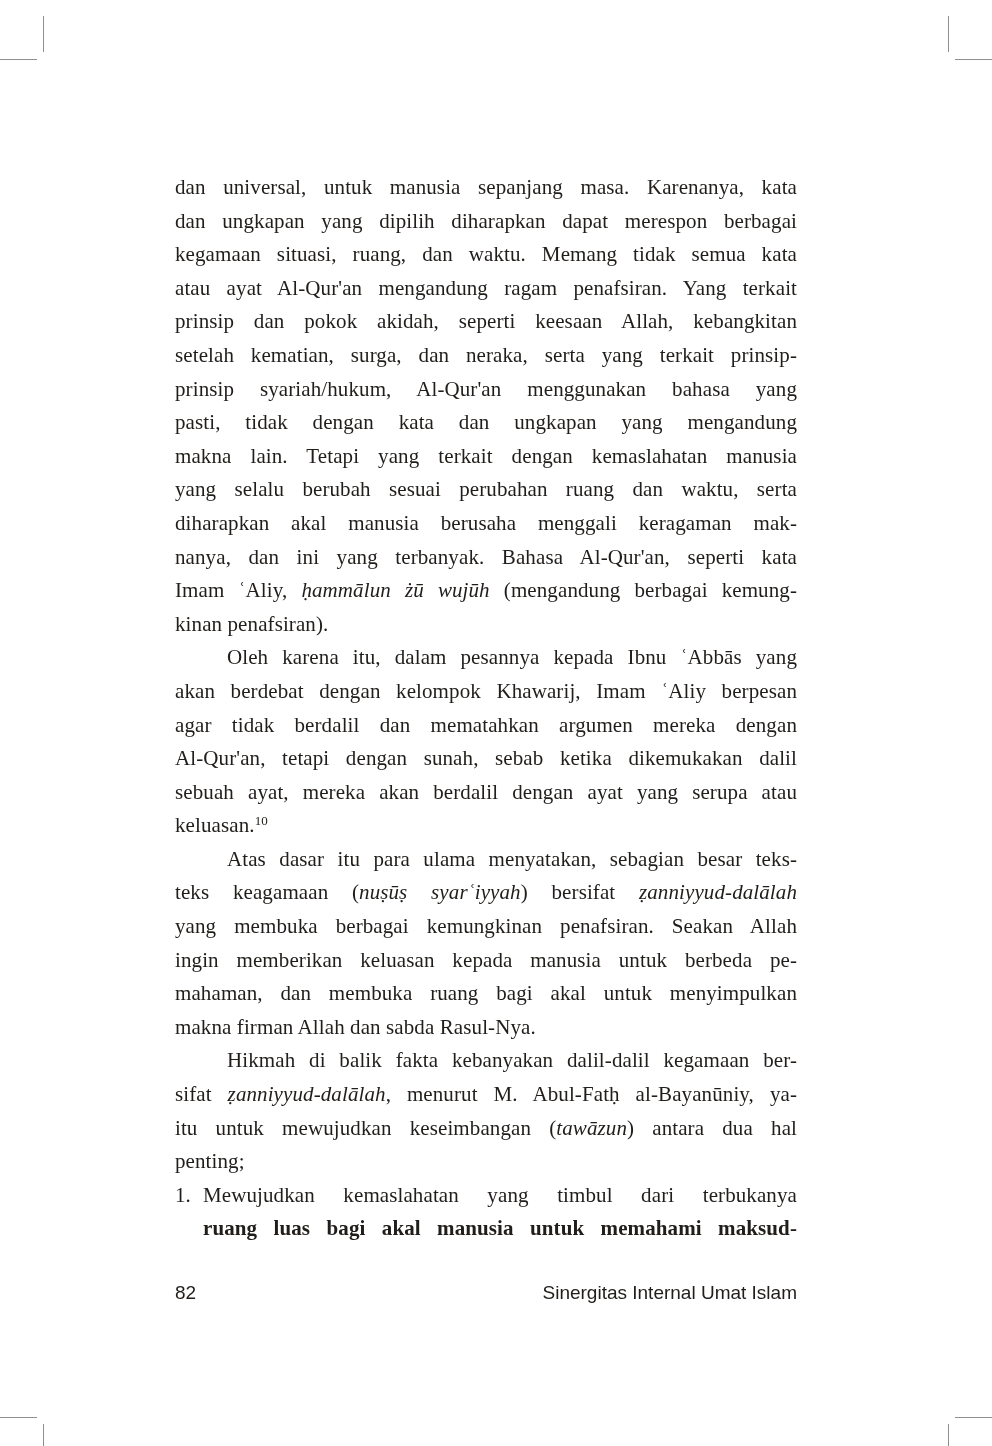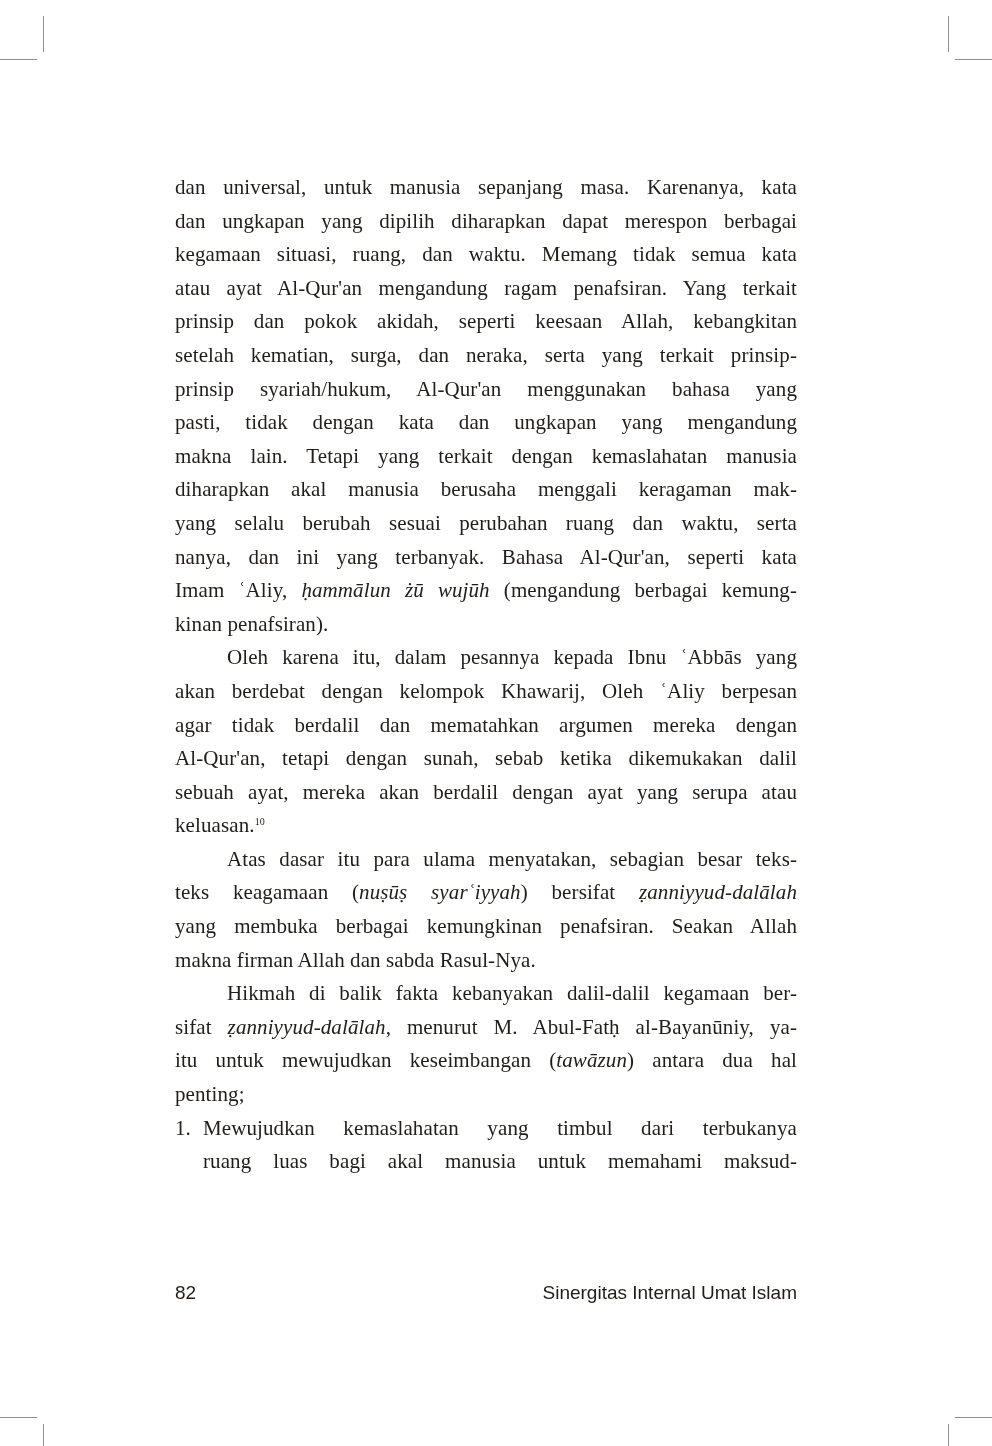--- a/index.html
+++ b/index.html
@@ -8,24 +8,24 @@
     background:var(--paper,#ffffff); color:var(--ink,#201d1a);
     font-family:"Liberation Serif", serif; overflow:hidden;
   }
   .crop { position:absolute; background:var(--cropmark,#8f8f8f); }
 
   .text-block { position:absolute; left:175px; top:155px; width:622px;
     font-size:21px; line-height:33.6px; letter-spacing:0.1px; }
   .tl { text-align:justify; text-align-last:justify; text-justify:inter-word; }
   .tl.noj { text-align-last:left; }
   .tl.ind { padding-left:52px;font-family:Liberation Serif, serif; }
-  .tl.cont { padding-left:28px; }
+  .tl.cont { padding-left:28px;font-weight:bold; }
   .num { display:inline-block; width:28px; }
   .tl i { font-style:italic; }
-  .tl sup { font-size:10px; line-height:0; vertical-align:7px; letter-spacing:0; }
+  .tl sup { font-size:13px; line-height:0; vertical-align:7px; letter-spacing:0; }
 
   .footer {
     position:absolute; left:175px; top:1266px; width:622px;
     display:flex; justify-content:space-between; align-items:center;
     font-family:"Liberation Sans", sans-serif; font-size:19px;
     color:var(--ink,#262626);
   }
 </style>
 </head>
 <body>
@@ -44,34 +44,36 @@
   <main class="text-block">
       <div class="tl"><span>dan universal, untuk manusia sepanjang masa. Karenanya, kata</span></div>
       <div class="tl"><span>dan ungkapan yang dipilih diharapkan dapat merespon berbagai</span></div>
       <div class="tl"><span>kegamaan situasi, ruang, dan waktu. Memang tidak semua kata</span></div>
       <div class="tl"><span>atau ayat Al-Qur'an mengandung ragam penafsiran. Yang terkait</span></div>
       <div class="tl"><span>prinsip dan pokok akidah, seperti keesaan Allah, kebangkitan</span></div>
       <div class="tl"><span>setelah kematian, surga, dan neraka, serta yang terkait prinsip-</span></div>
       <div class="tl"><span>prinsip syariah/hukum, Al-Qur'an menggunakan bahasa yang</span></div>
       <div class="tl"><span>pasti, tidak dengan kata dan ungkapan yang mengandung</span></div>
       <div class="tl"><span>makna lain. Tetapi yang terkait dengan kemaslahatan manusia</span></div>
+      <div class="tl"><span>yang selalu berubah sesuai perubahan ruang dan waktu, serta</span></div>
       <div class="tl"><span>diharapkan akal manusia berusaha menggali keragaman mak-</span></div>
-      <div class="tl"><span>yang selalu berubah sesuai perubahan ruang dan waktu, serta</span></div>
       <div class="tl"><span>nanya, dan ini yang terbanyak. Bahasa Al-Qur'an, seperti kata</span></div>
       <div class="tl"><span>Imam ʿAliy, </span><i>ḥammālun żū wujūh</i><span> (mengandung berbagai kemung-</span></div>
       <div class="tl noj"><span>kinan penafsiran).</span></div>
       <div class="tl ind"><span>Oleh karena itu, dalam pesannya kepada Ibnu ʿAbbās yang</span></div>
-      <div class="tl"><span>akan berdebat dengan kelompok Khawarij, Oleh ʿAliy berpesan</span></div>
+      <div class="tl"><span>akan berdebat dengan kelompok Khawarij, Imam ʿAliy berpesan</span></div>
       <div class="tl"><span>agar tidak berdalil dan mematahkan argumen mereka dengan</span></div>
       <div class="tl"><span>Al-Qur'an, tetapi dengan sunah, sebab ketika dikemukakan dalil</span></div>
       <div class="tl"><span>sebuah ayat, mereka akan berdalil dengan ayat yang serupa atau</span></div>
       <div class="tl noj"><span>keluasan.</span><sup>10</sup></div>
       <div class="tl ind"><span>Atas dasar itu para ulama menyatakan, sebagian besar teks-</span></div>
       <div class="tl"><span>teks keagamaan (</span><i>nuṣūṣ syarʿiyyah</i><span>) bersifat </span><i>ẓanniyyud-dalālah</i></div>
       <div class="tl"><span>yang membuka berbagai kemungkinan penafsiran. Seakan Allah</span></div>
+      <div class="tl"><span>ingin memberikan keluasan kepada manusia untuk berbeda pe-</span></div>
+      <div class="tl"><span>mahaman, dan membuka ruang bagi akal untuk menyimpulkan</span></div>
       <div class="tl noj"><span>makna firman Allah dan sabda Rasul-Nya.</span></div>
       <div class="tl ind"><span>Hikmah di balik fakta kebanyakan dalil-dalil kegamaan ber-</span></div>
       <div class="tl"><span>sifat </span><i>ẓanniyyud-dalālah</i><span>, menurut M. Abul-Fatḥ al-Bayanūniy, ya-</span></div>
       <div class="tl"><span>itu untuk mewujudkan keseimbangan (</span><i>tawāzun</i><span>) antara dua hal</span></div>
       <div class="tl noj"><span>penting;</span></div>
       <div class="tl"><span class="num">1.</span><span>Mewujudkan kemaslahatan yang timbul dari terbukanya</span></div>
       <div class="tl cont"><span>ruang luas bagi akal manusia untuk memahami maksud-</span></div>
     </main>
 
   <footer class="footer">

